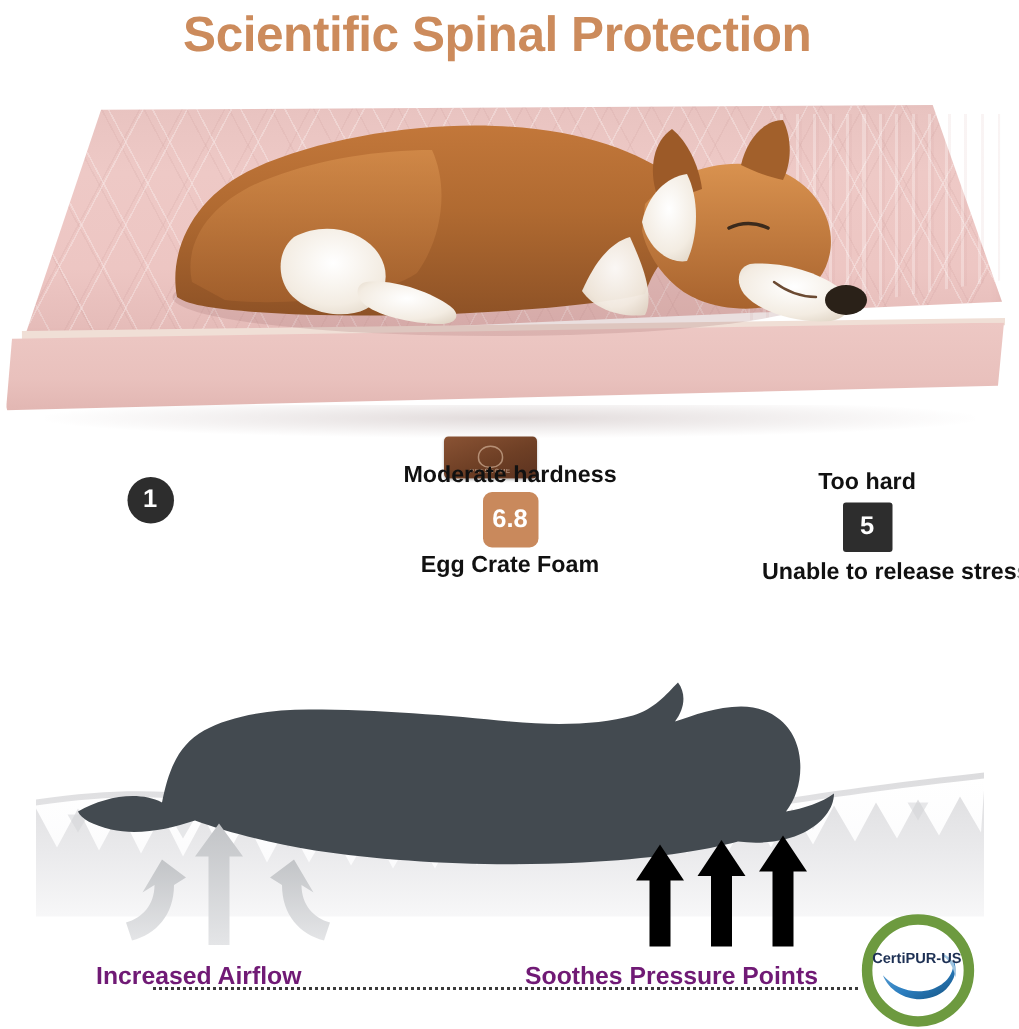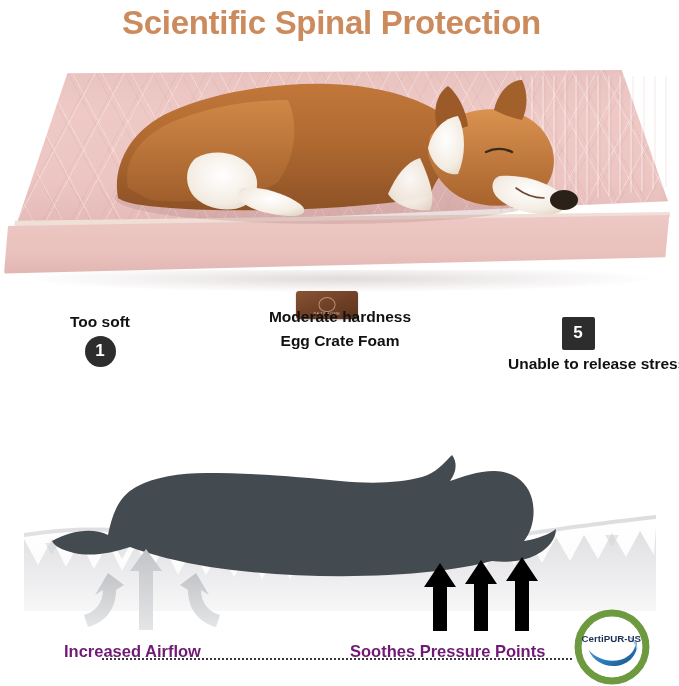--- a/index.html
+++ b/index.html
@@ -316,32 +316,35 @@
 
     <path d="M420 110 C430 132 436 150 430 162 C414 164 396 158 388 146
              C396 128 406 114 420 110 Z" fill="url(#whiteFur)" opacity=".95"></path>
   </svg>
 </div>
 
 <div class="scale">
   <div class="scale-line"></div>
 
   <div class="scale-pt pt-soft">
-    <div class="scale-top-label">Too soft</div>
     <div class="badge-row">
       <span class="badge badge-1">1</span>
     </div>
   </div>
 
   <div class="scale-pt pt-mod">
     <div class="scale-top-label">Moderate hardness</div>
+    <div class="badge-row">
+      <span class="badge badge-68">6.8</span>
+    </div>
     <div class="scale-bot-label">Egg Crate Foam</div>
   </div>
 
   <div class="scale-pt pt-hard">
+    <div class="scale-top-label">Too hard</div>
     <div class="badge-row">
       <span class="badge badge-10">5</span>
     </div>
     <div class="scale-bot-label">Unable to release stress</div>
   </div>
 </div>
 
 <div class="foam">
   <svg width="679" height="271" viewBox="0 0 679 271" xmlns="http://www.w3.org/2000/svg">
     <defs>

